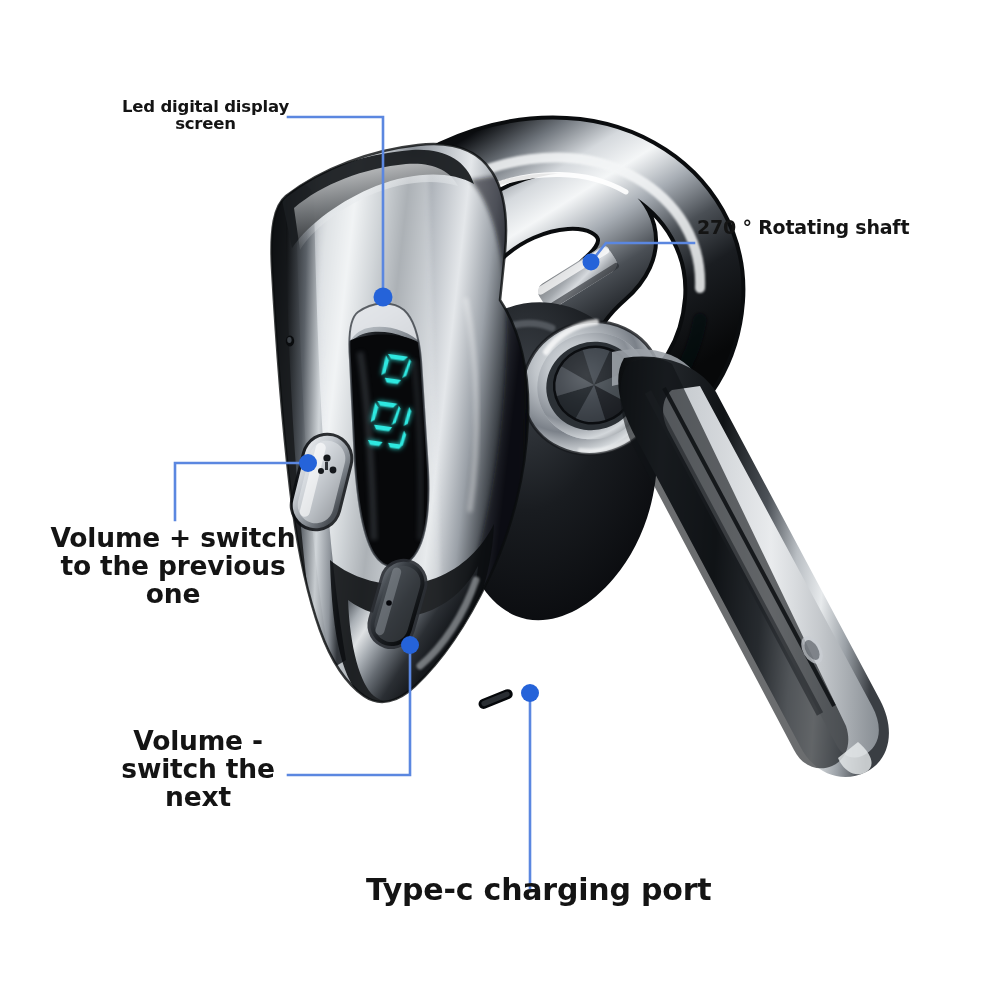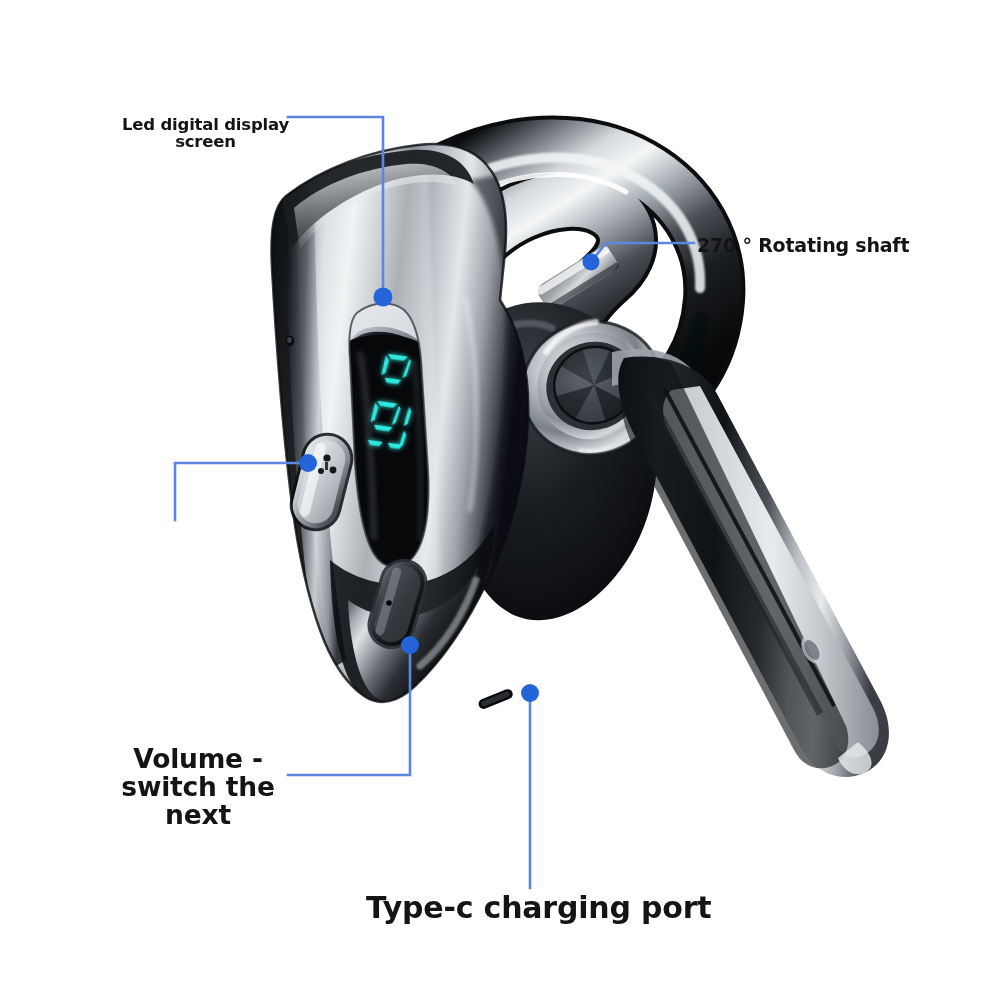--- a/index.html
+++ b/index.html
@@ -15,21 +15,20 @@
 
   
   .label{
     position:absolute;
     color:#141414;
     font-weight:bold;
     font-family:"DejaVu Sans", sans-serif;
     letter-spacing:-0.2px;
     white-space:pre-line;
     line-height:1.04;
-    margin-top:18px;
   }
   #lbl-led{
     left:118px; top:99px;
     font-size:16.5px;
     width:175px;
     text-align:center;
     line-height:1.0;
   }
   #lbl-shaft{
     left:697px; top:218px;
@@ -523,20 +522,23 @@
       <circle cx="410" cy="645" r="9" fill="#2563d9"></circle>
       <circle cx="530" cy="693" r="9" fill="#2563d9"></circle>
     </g>
   </svg>
 
   <div class="label" id="lbl-led">Led digital display
 screen</div>
 
   <div class="label" id="lbl-shaft">270 ° Rotating shaft</div>
 
+  <div class="label" id="lbl-volplus">Volume + switch
+to the previous
+one</div>
 
   <div class="label" id="lbl-volminus">Volume -
 switch the
 next</div>
 
   <div class="label" id="lbl-typec">Type-c charging port</div>
 
 </div>
 
 </body></html>

